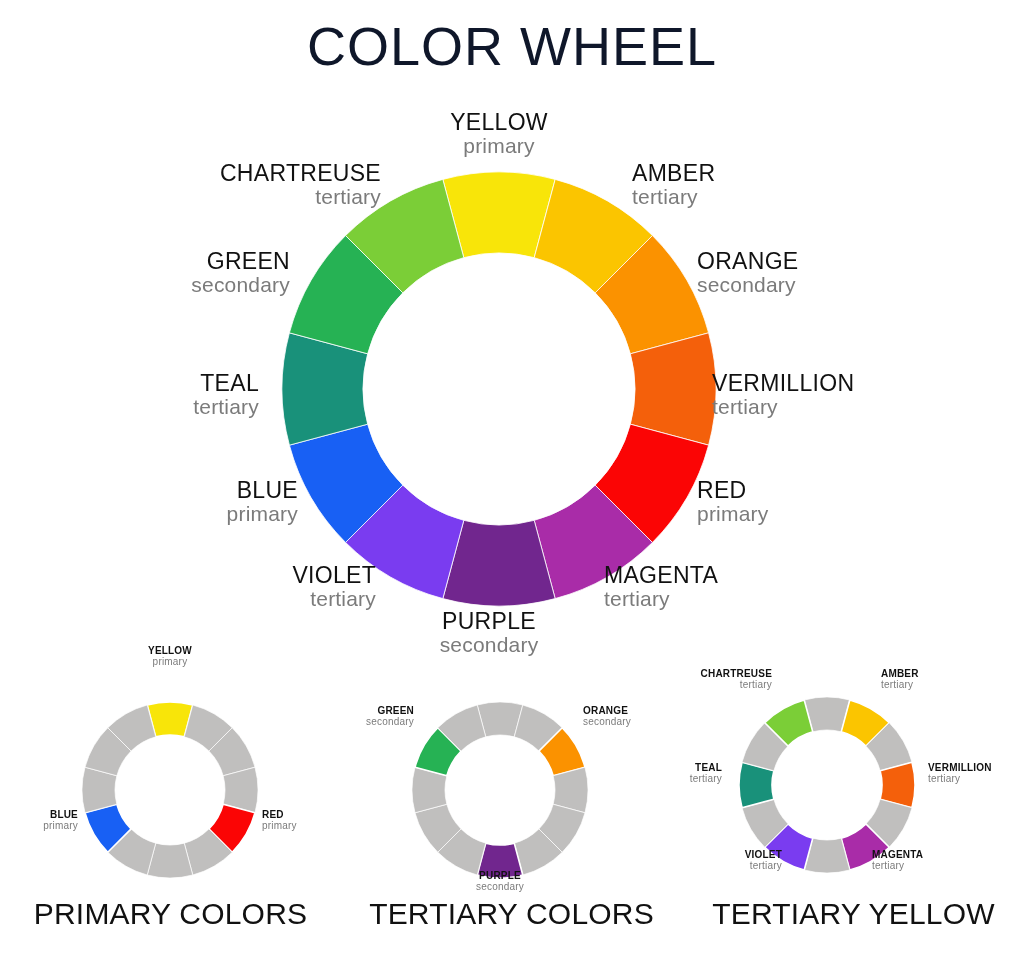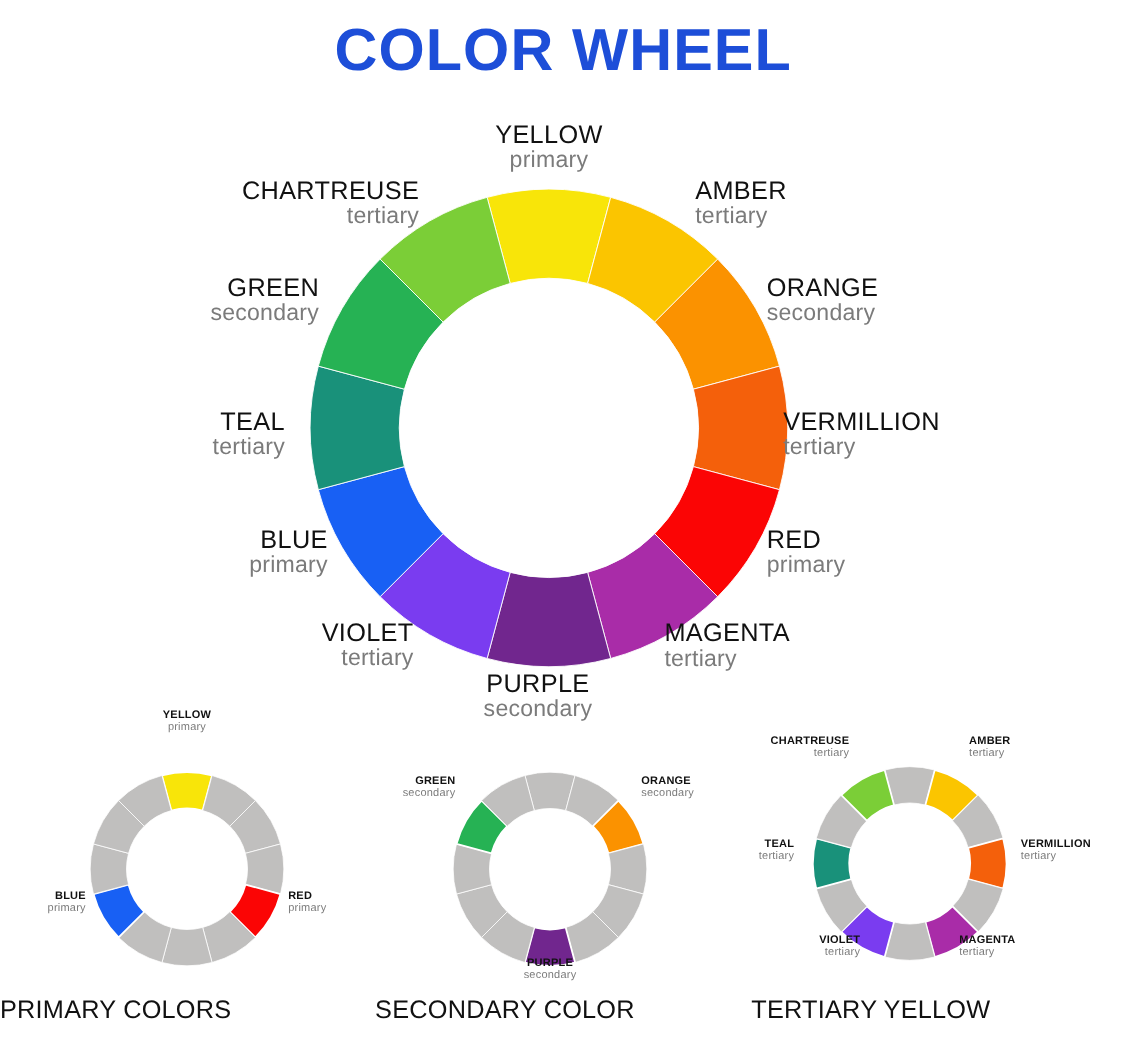--- a/index.html
+++ b/index.html
@@ -18,23 +18,23 @@
   }
 
   
   #page-title {
     position: absolute;
     top: 18px;
     left: 0;
     width: 1024px;
     text-align: center;
     font-size: 54px;
-    font-weight: 700;
+    font-weight: 400;
     letter-spacing: 1px;
-    color: #1d4ed8;
+    color: #0f172a;
     line-height: 1.05;
   }
 
   
   #main-wheel-block {
     position: absolute;
     left: 0;
     top: 0;
     width: 1024px;
     height: 660px;
@@ -103,22 +103,22 @@
     font-weight: 400;
     color: #7b7b7b;
     letter-spacing: 0.2px;
   }
 
   .mini-caption {
     position: absolute;
     left: 0;
     bottom: 22px;
     width: 341px;
-    text-align: left;
-    font-size: 23px;
+    text-align: center;
+    font-size: 30px;
     font-weight: 400;
     color: #111111;
     letter-spacing: 0.2px;
   }
 </style>
 </head>
 <body>
 
 <div id="page-title">COLOR WHEEL</div>
 
@@ -237,21 +237,21 @@
       <path d="M 244.001472713438 127.22392403097817 A 88 88 0 0 1 244.001472713438 172.77607596902183 L 212.12592044589877 164.23504748063863 A 55 55 0 0 0 212.12592044589877 135.76495251936137 Z" fill="#C0BFBE" stroke="#ffffff" stroke-width="0.7"></path>
       <path d="M 244.001472713438 172.77607596902183 A 88 88 0 0 1 221.22539674441617 212.22539674441617 L 197.89087296526012 188.89087296526012 A 55 55 0 0 0 212.12592044589877 164.23504748063863 Z" fill="#C0BFBE" stroke="#ffffff" stroke-width="0.7"></path>
       <path d="M 221.22539674441617 212.22539674441617 A 88 88 0 0 1 181.77607596902183 235.001472713438 L 173.23504748063863 203.12592044589877 A 55 55 0 0 0 197.89087296526012 188.89087296526012 Z" fill="#C0BFBE" stroke="#ffffff" stroke-width="0.7"></path>
       <path d="M 181.77607596902183 235.001472713438 A 88 88 0 0 1 136.22392403097817 235.001472713438 L 144.76495251936134 203.12592044589877 A 55 55 0 0 0 173.23504748063863 203.12592044589877 Z" fill="#71268E" stroke="#ffffff" stroke-width="1.6"></path>
       <path d="M 136.22392403097817 235.001472713438 A 88 88 0 0 1 96.77460325558383 212.22539674441617 L 120.10912703473988 188.89087296526012 A 55 55 0 0 0 144.76495251936134 203.12592044589877 Z" fill="#C0BFBE" stroke="#ffffff" stroke-width="0.7"></path>
       <path d="M 96.77460325558383 212.22539674441617 A 88 88 0 0 1 73.998527286562 172.77607596902186 L 105.87407955410126 164.23504748063866 A 55 55 0 0 0 120.10912703473988 188.89087296526012 Z" fill="#C0BFBE" stroke="#ffffff" stroke-width="0.7"></path>
       <path d="M 73.998527286562 172.77607596902186 A 88 88 0 0 1 73.99852728656198 127.22392403097821 L 105.87407955410123 135.76495251936137 A 55 55 0 0 0 105.87407955410126 164.23504748063866 Z" fill="#C0BFBE" stroke="#ffffff" stroke-width="0.7"></path>
       <path d="M 73.99852728656198 127.22392403097821 A 88 88 0 0 1 96.7746032555838 87.77460325558383 L 120.10912703473988 111.10912703473988 A 55 55 0 0 0 105.87407955410123 135.76495251936137 Z" fill="#26B254" stroke="#ffffff" stroke-width="1.6"></path>
       <path d="M 96.7746032555838 87.77460325558383 A 88 88 0 0 1 136.2239240309782 64.998527286562 L 144.76495251936137 96.87407955410124 A 55 55 0 0 0 120.10912703473988 111.10912703473988 Z" fill="#C0BFBE" stroke="#ffffff" stroke-width="0.7"></path>
     </svg>
-  <div class="mini-caption">SECONDARY COLOR</div>
+  <div class="mini-caption">TERTIARY COLORS</div>
 <div class="mini-label" style="left: 242px; top: 65px; text-align: left;">
       <span class="lbl-name">ORANGE</span>
       <span class="lbl-type">secondary</span>
     </div>
     <div class="mini-label" style="left: 73px; top: 65px; text-align: right; transform: translateX(-100%);">
       <span class="lbl-name">GREEN</span>
       <span class="lbl-type">secondary</span>
     </div>
     <div class="mini-label" style="left: 159px; top: 230px; text-align: center; transform: translateX(-50%);">
       <span class="lbl-name">PURPLE</span>

